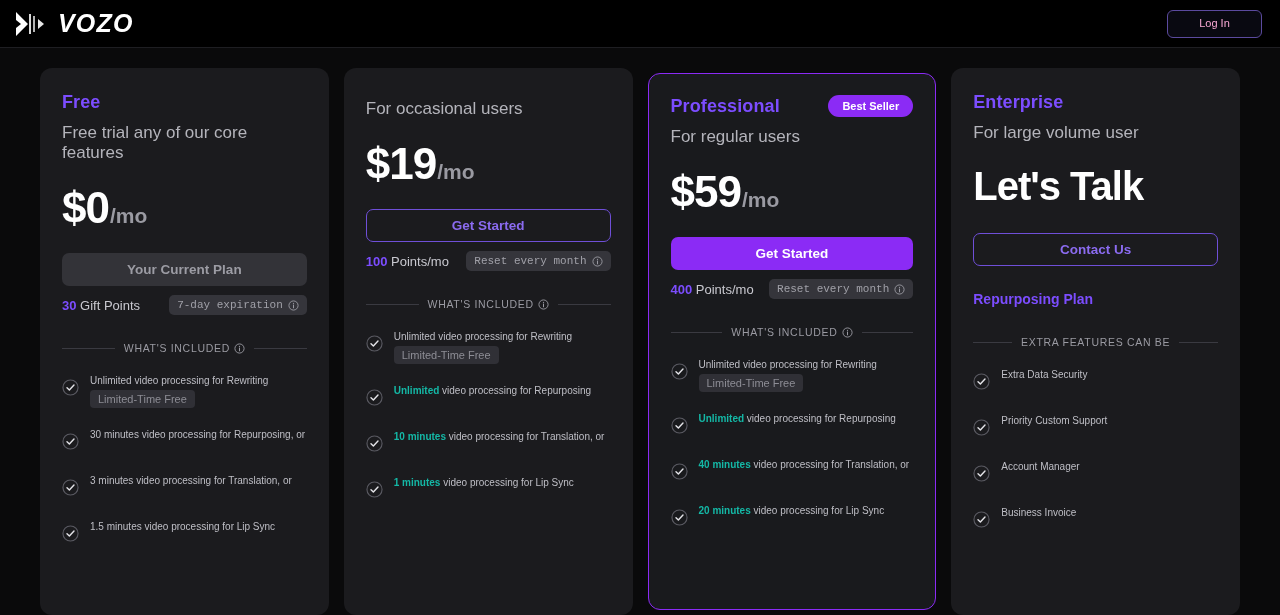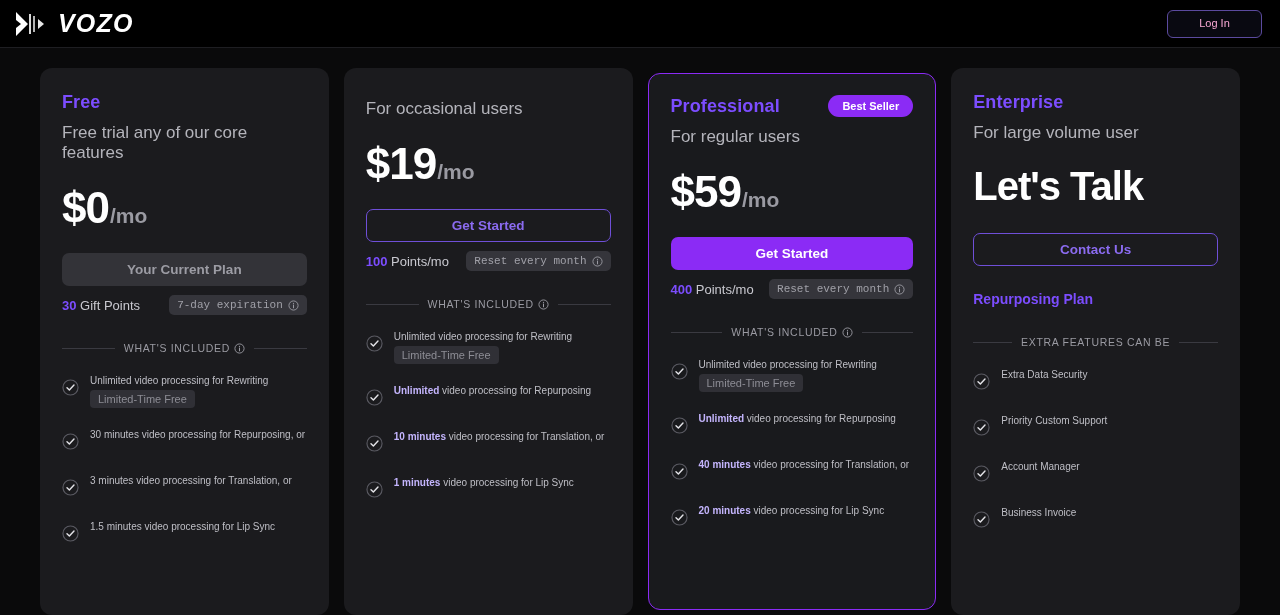--- a/index.html
+++ b/index.html
@@ -258,21 +258,21 @@
 
   .feature-body { flex: 1; }
 
   .feature-text {
     font-size: 10px;
     line-height: 1.45;
     color: #bfbfc6;
   }
 
   .feature-text b {
-    color: #c4b5fd;
+    color: #14b8a6;
     font-weight: 700;
   }
 
   .tag-free {
     display: inline-block;
     margin-top: 1px;
     background: #303036;
     color: #8d8d95;
     font-size: 11px;
     padding: 3px 8px;

